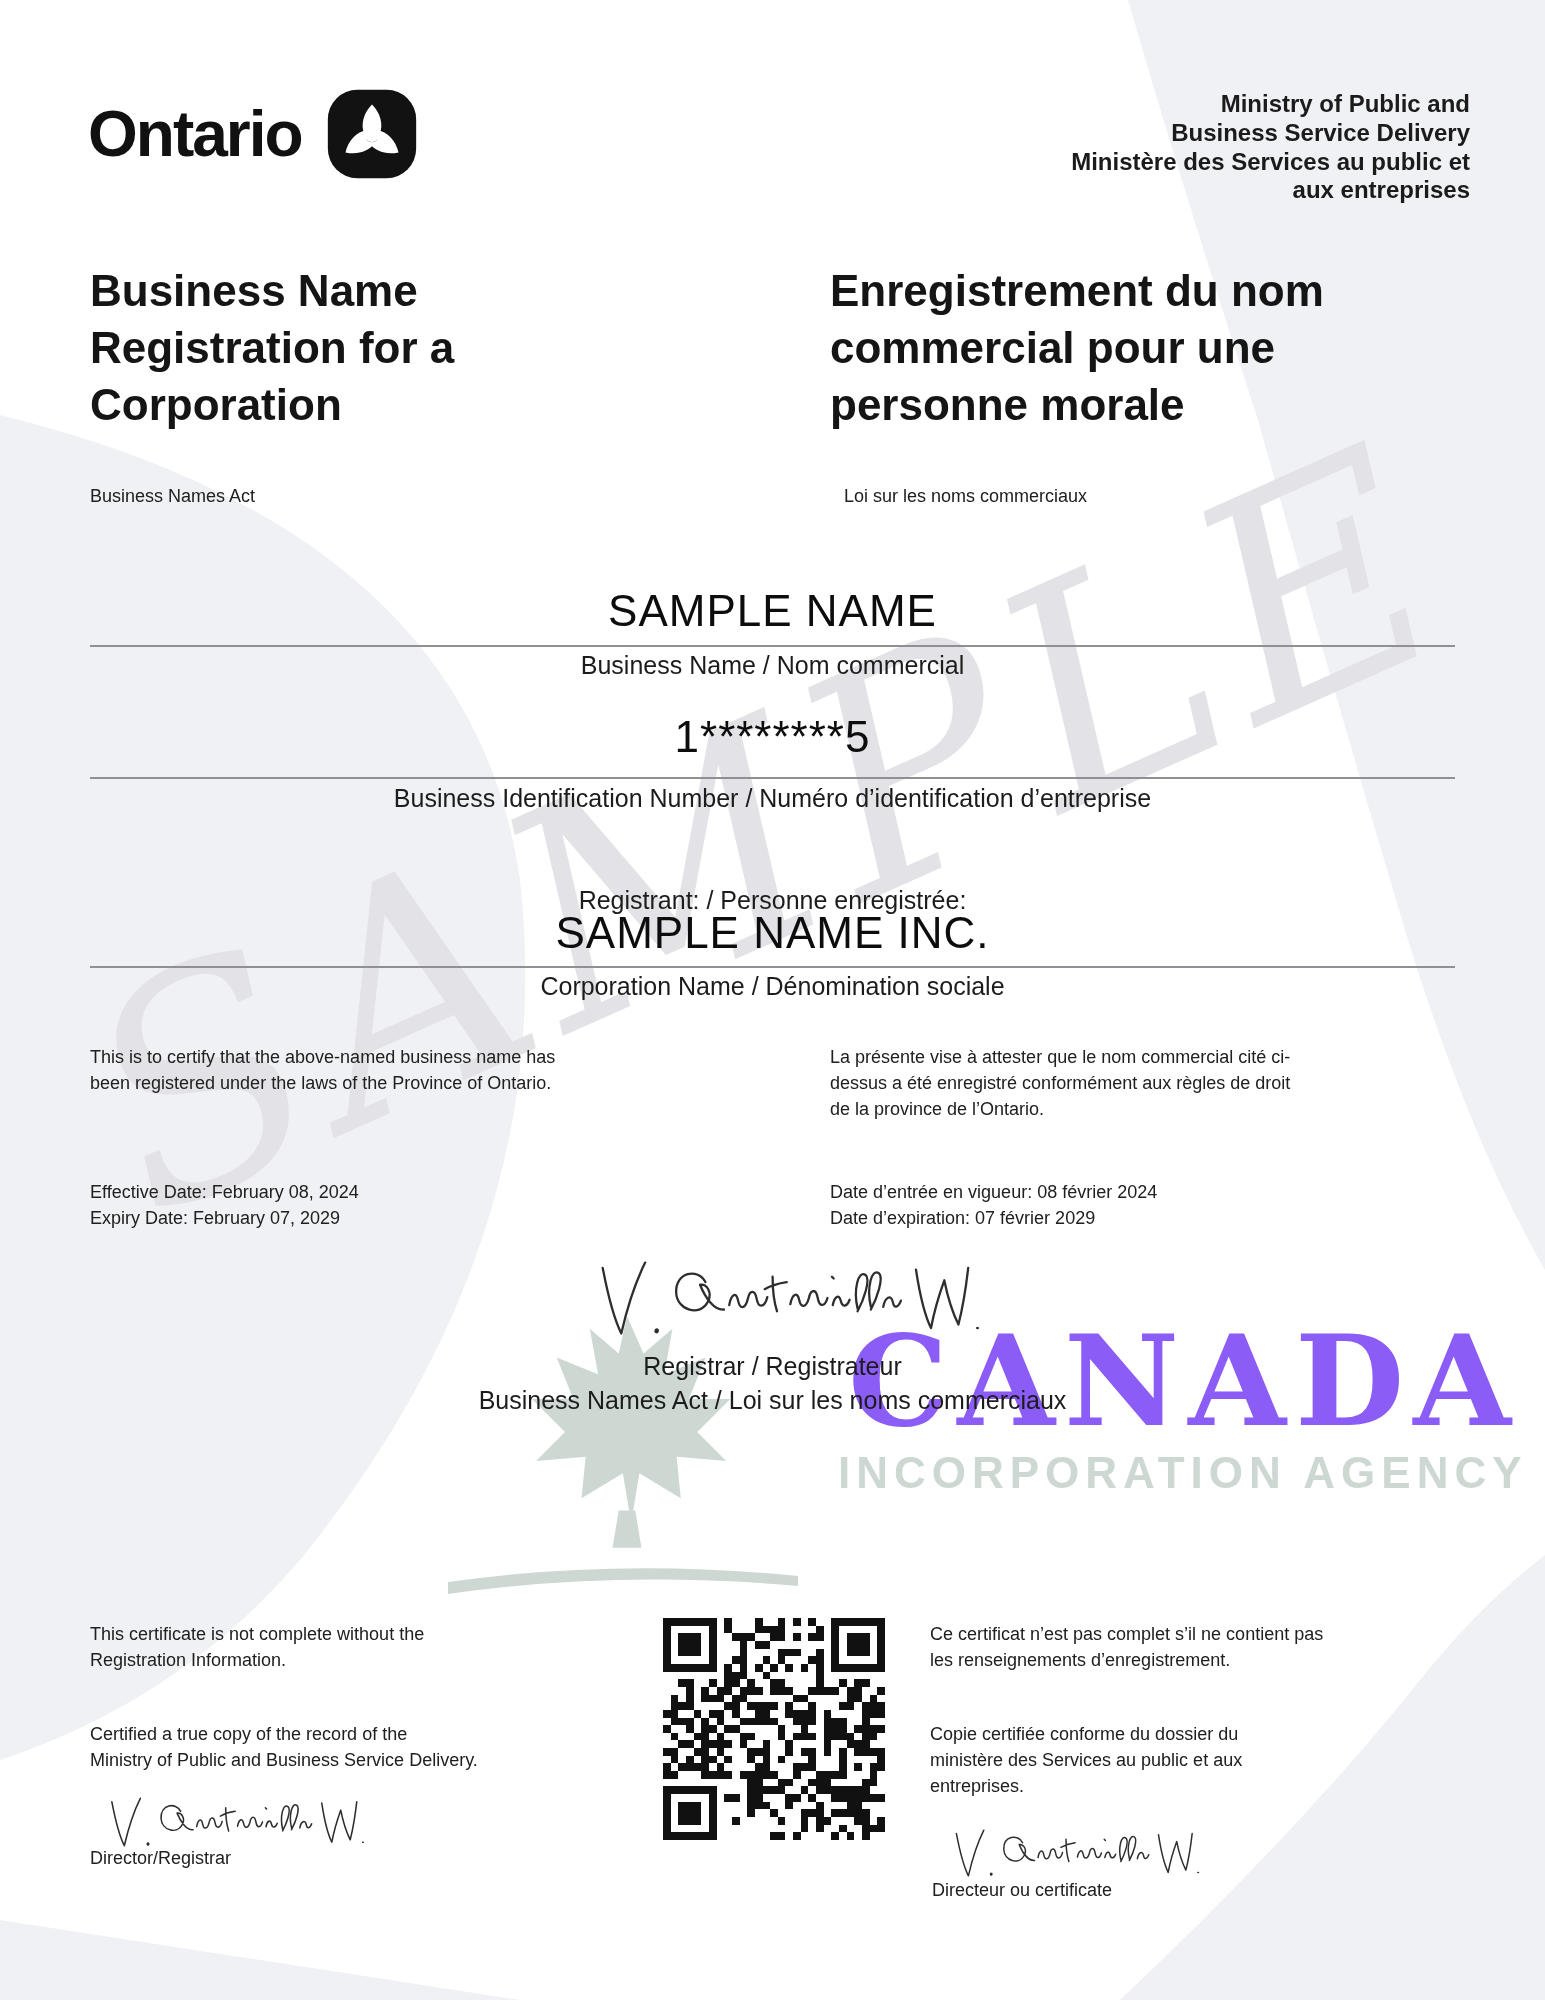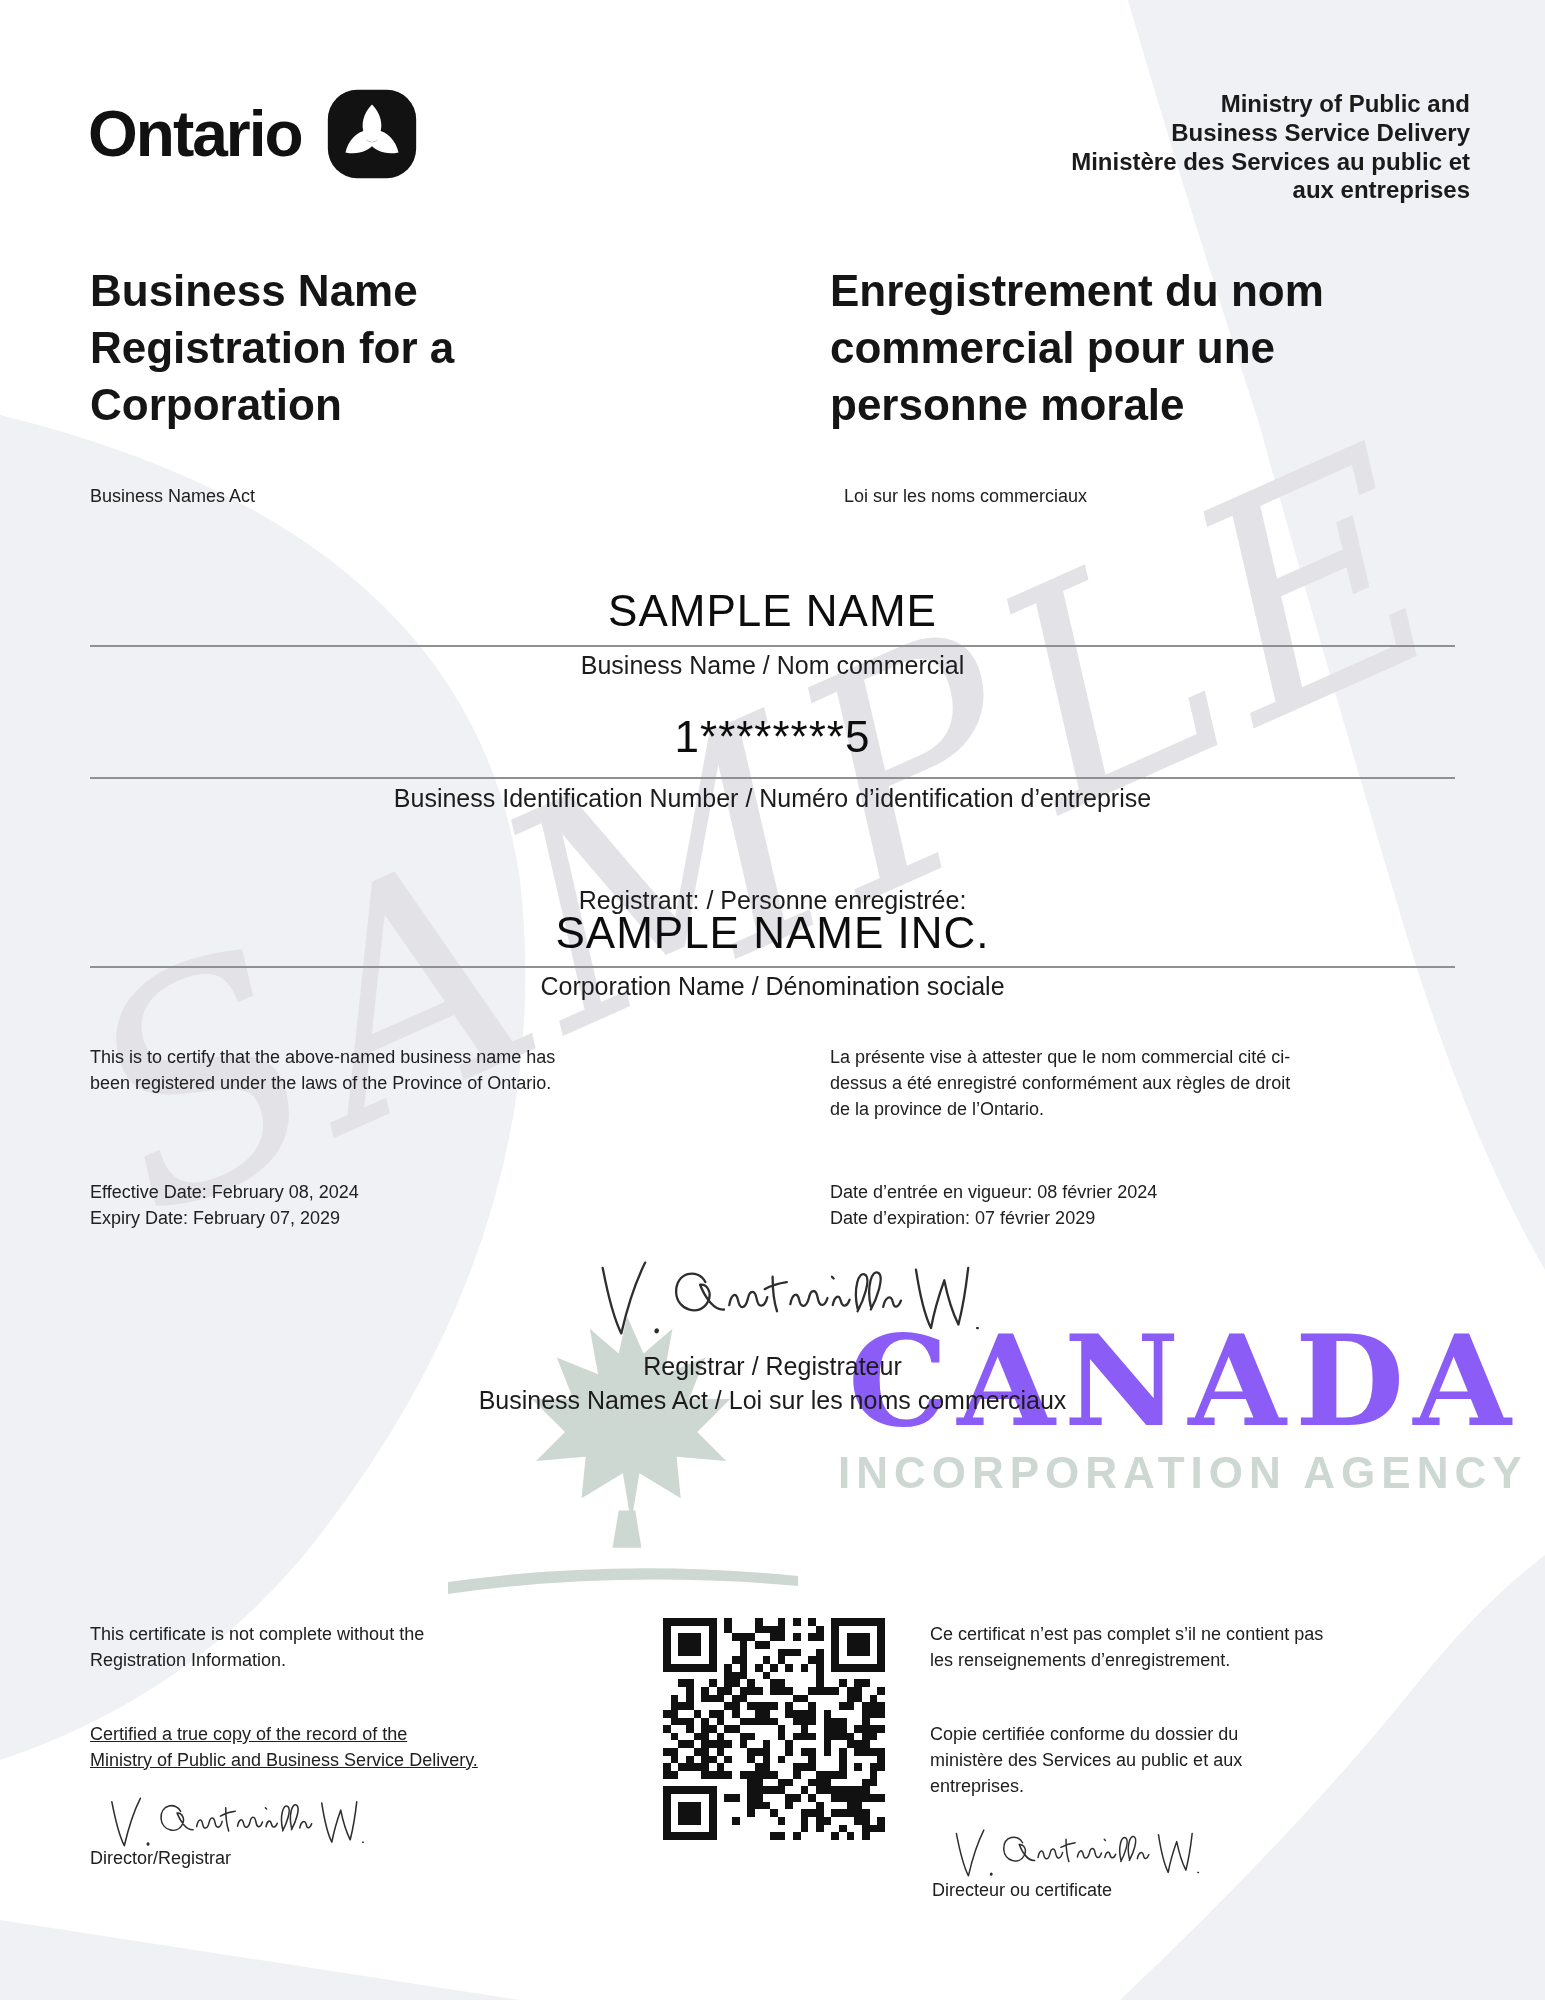--- a/index.html
+++ b/index.html
@@ -30,21 +30,21 @@
   .lbl{font-size:25px;color:#1c1c1c;}
   .col-l{left:90px;width:640px;}
   .col-r{left:830px;width:650px;}
   .sig{stroke:#2e2e2e;stroke-width:2.6;fill:none;stroke-linecap:round;stroke-linejoin:round;}
   .sig-big{left:585px;top:1252px;width:400px;height:92px;}
   .sig-small-l{left:100px;top:1792px;width:268px;height:60px;}
   .sig-small-r{left:945px;top:1824px;width:258px;height:58px;}
   .qr{left:663px;top:1618px;width:222px;height:222px;background:#fff;}
   .footer-l{left:90px;top:1622px;width:560px;}
   .footer-r{left:930px;top:1622px;width:560px;}
-  .note2l{left:90px;top:1722px;width:600px;text-decoration:underline;}
+  .note2l{left:90px;top:1722px;width:600px;}
   .note2r{left:930px;top:1722px;width:560px;}
   .role-l{left:90px;top:1846px;}
   .role-r{left:932px;top:1878px;}
 </style>
 </head>
 <body>
 
 <div class="page">
 
   <svg class="bg" viewBox="0 0 1545 2000" preserveAspectRatio="none">

